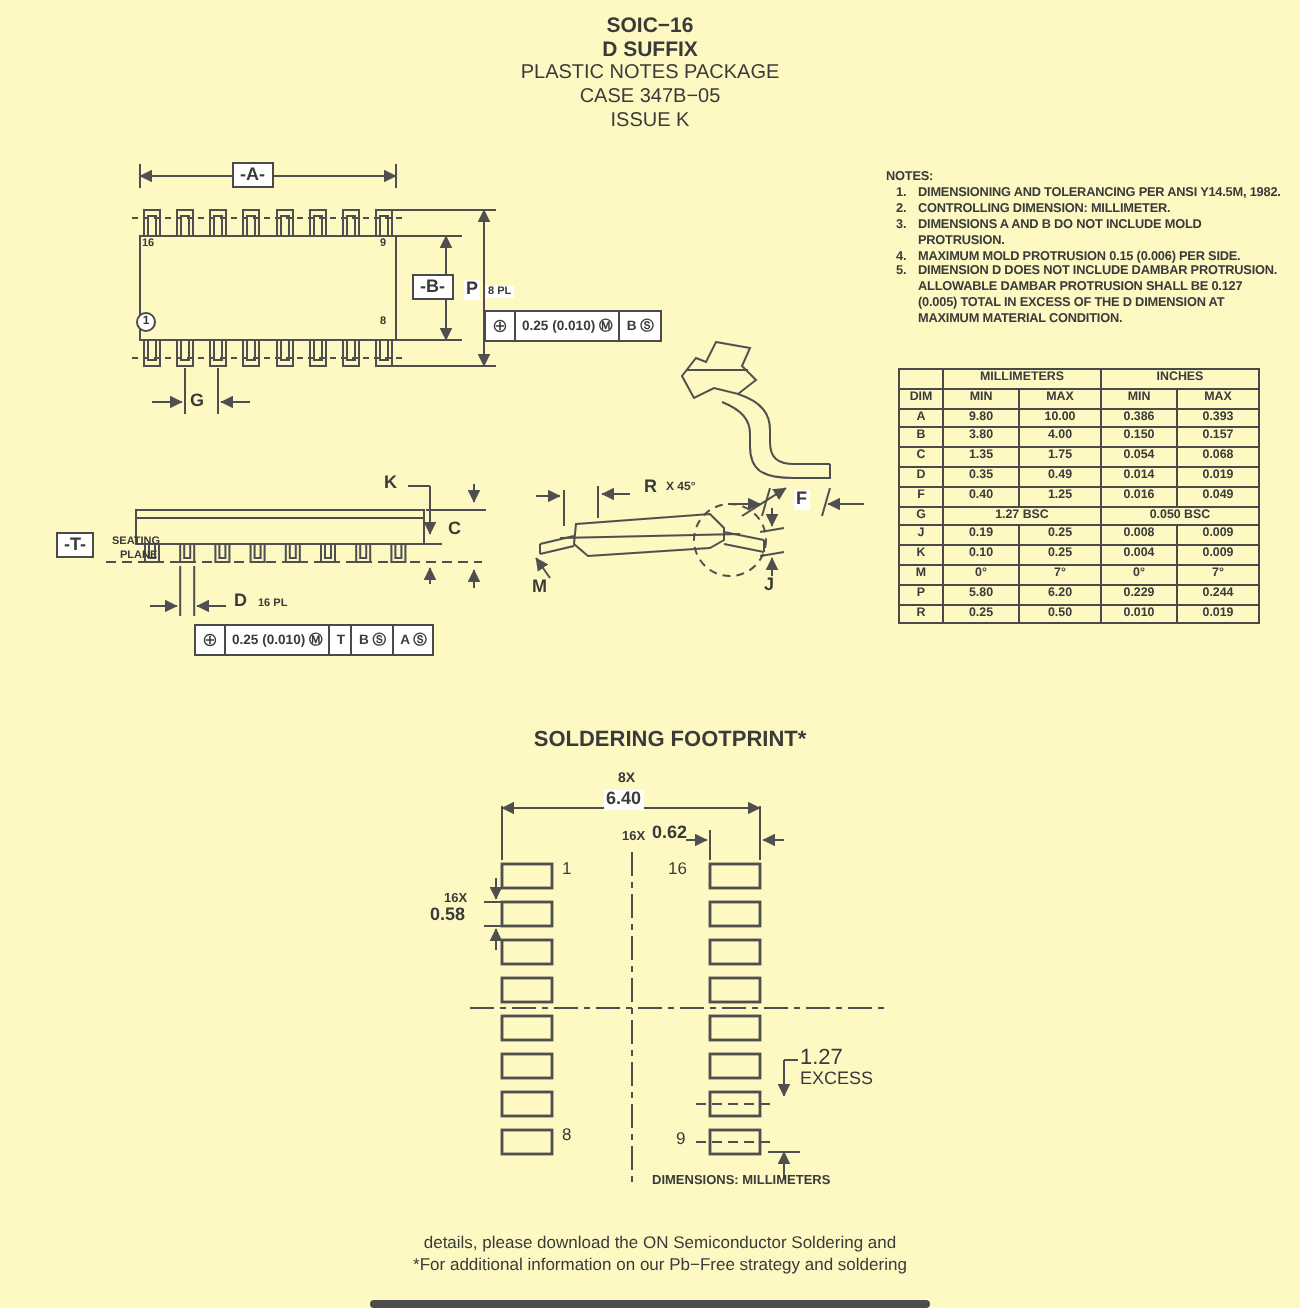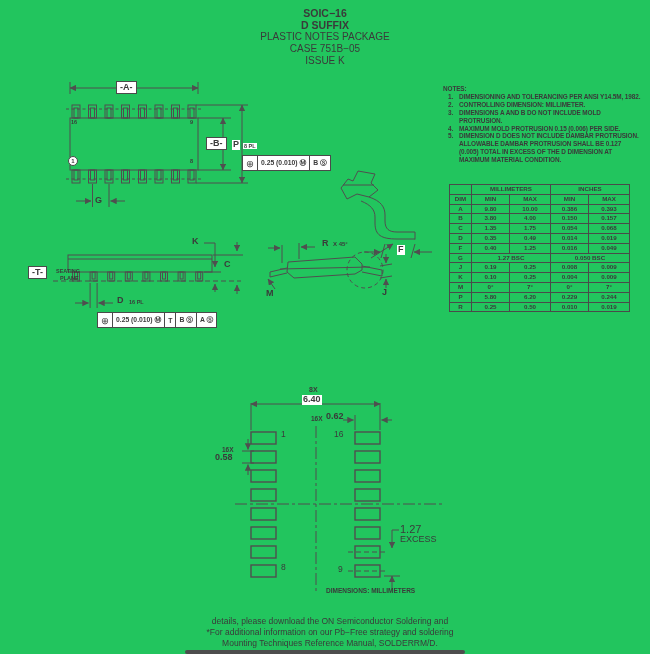--- a/index.html
+++ b/index.html
@@ -1,18 +1,18 @@
 <!DOCTYPE html>
 <html><head>
 <meta charset="utf-8">
 <style>
   * { margin:0; padding:0; box-sizing:border-box; }
   body { background:#fff; }
   #page {
-    position:relative; width:650px; height:654px; background:#22c55e;
+    position:relative; width:650px; height:654px; background:#fef9c3;
     font-family:"Liberation Sans", sans-serif; color:#3a3a3a; overflow:hidden;
   }
   .lbl { position:absolute; white-space:nowrap; color:#3a3a3a; z-index:3; line-height:1.1; }
   .b  { font-weight:bold; }
   .bg { background:#fff; padding:0 1px; }
   .boxed {
     border:1.2px solid #4a4a4a; background:#fff; padding:0 3px;
     font-weight:bold; font-size:9px; line-height:11px;
   }
   .circ {
@@ -50,21 +50,21 @@
 </style>
 </head>
 <body>
 
 <div id="page">
 
   <div class="hdr">
     <div class="b" style="font-size:10.5px">SOIC−16</div>
     <div class="b" style="font-size:10.5px">D SUFFIX</div>
     <div style="font-size:10px">PLASTIC NOTES PACKAGE</div>
-    <div style="font-size:10px">CASE 751B−05</div>
+    <div style="font-size:10px">CASE 347B−05</div>
     <div style="font-size:10px">ISSUE K</div>
   </div>
 
   <svg style="left:55px;top:80px" width="200" height="135" viewBox="0 0 200 135">
     <defs>
       <marker id="ah" viewBox="0 0 10 10" refX="9.5" refY="5" markerWidth="6.5" markerHeight="6.5" orient="auto-start-reverse">
         <path d="M0,0 L10,5 L0,10 z" style="fill:#4f4f4f;stroke:none"></path>
       </marker>
     </defs>
     <g class="lw">
@@ -355,20 +355,21 @@
     <tr>
           <td>R</td>
           <td>0.25</td>
           <td>0.50</td>
           <td>0.010</td>
           <td>0.019</td>
         </tr>
   </tbody>
     </table>
 
+  <div class="lbl b" style="left:230px;top:364px;width:210px;text-align:center;font-size:11px">SOLDERING FOOTPRINT*</div>
 
   <svg style="left:215px;top:382px" width="235" height="218" viewBox="0 0 235 218">
     <g class="lw">
 
       <rect x="36" y="50" width="25" height="12" stroke-width="1.4"></rect>
       <rect x="36" y="69" width="25" height="12" stroke-width="1.4"></rect>
       <rect x="36" y="88" width="25" height="12" stroke-width="1.4"></rect>
       <rect x="36" y="107" width="25" height="12" stroke-width="1.4"></rect>
       <rect x="36" y="126" width="25" height="12" stroke-width="1.4"></rect>
       <rect x="36" y="145" width="25" height="12" stroke-width="1.4"></rect>
@@ -419,18 +420,17 @@
   <span class="lbl" style="left:334px;top:430px;font-size:8.5px">16</span>
   <span class="lbl" style="left:281px;top:563px;font-size:8.5px">8</span>
   <span class="lbl" style="left:338px;top:565px;font-size:8.5px">9</span>
   <span class="lbl" style="left:400px;top:523px;font-size:11px">1.27</span>
   <span class="lbl" style="left:400px;top:535px;font-size:9px">EXCESS</span>
   <span class="lbl b" style="left:326px;top:587px;font-size:6.5px">DIMENSIONS: MILLIMETERS</span>
 
   <div class="footer">
     <div>details, please download the ON Semiconductor Soldering and</div>
     <div>*For additional information on our Pb−Free strategy and soldering</div>
-    <div>Mounting Techniques Reference Manual, SOLDERRM/D.</div>
   </div>
 
   <div class="bottombar"></div>
 
 </div>
 
 </body></html>

